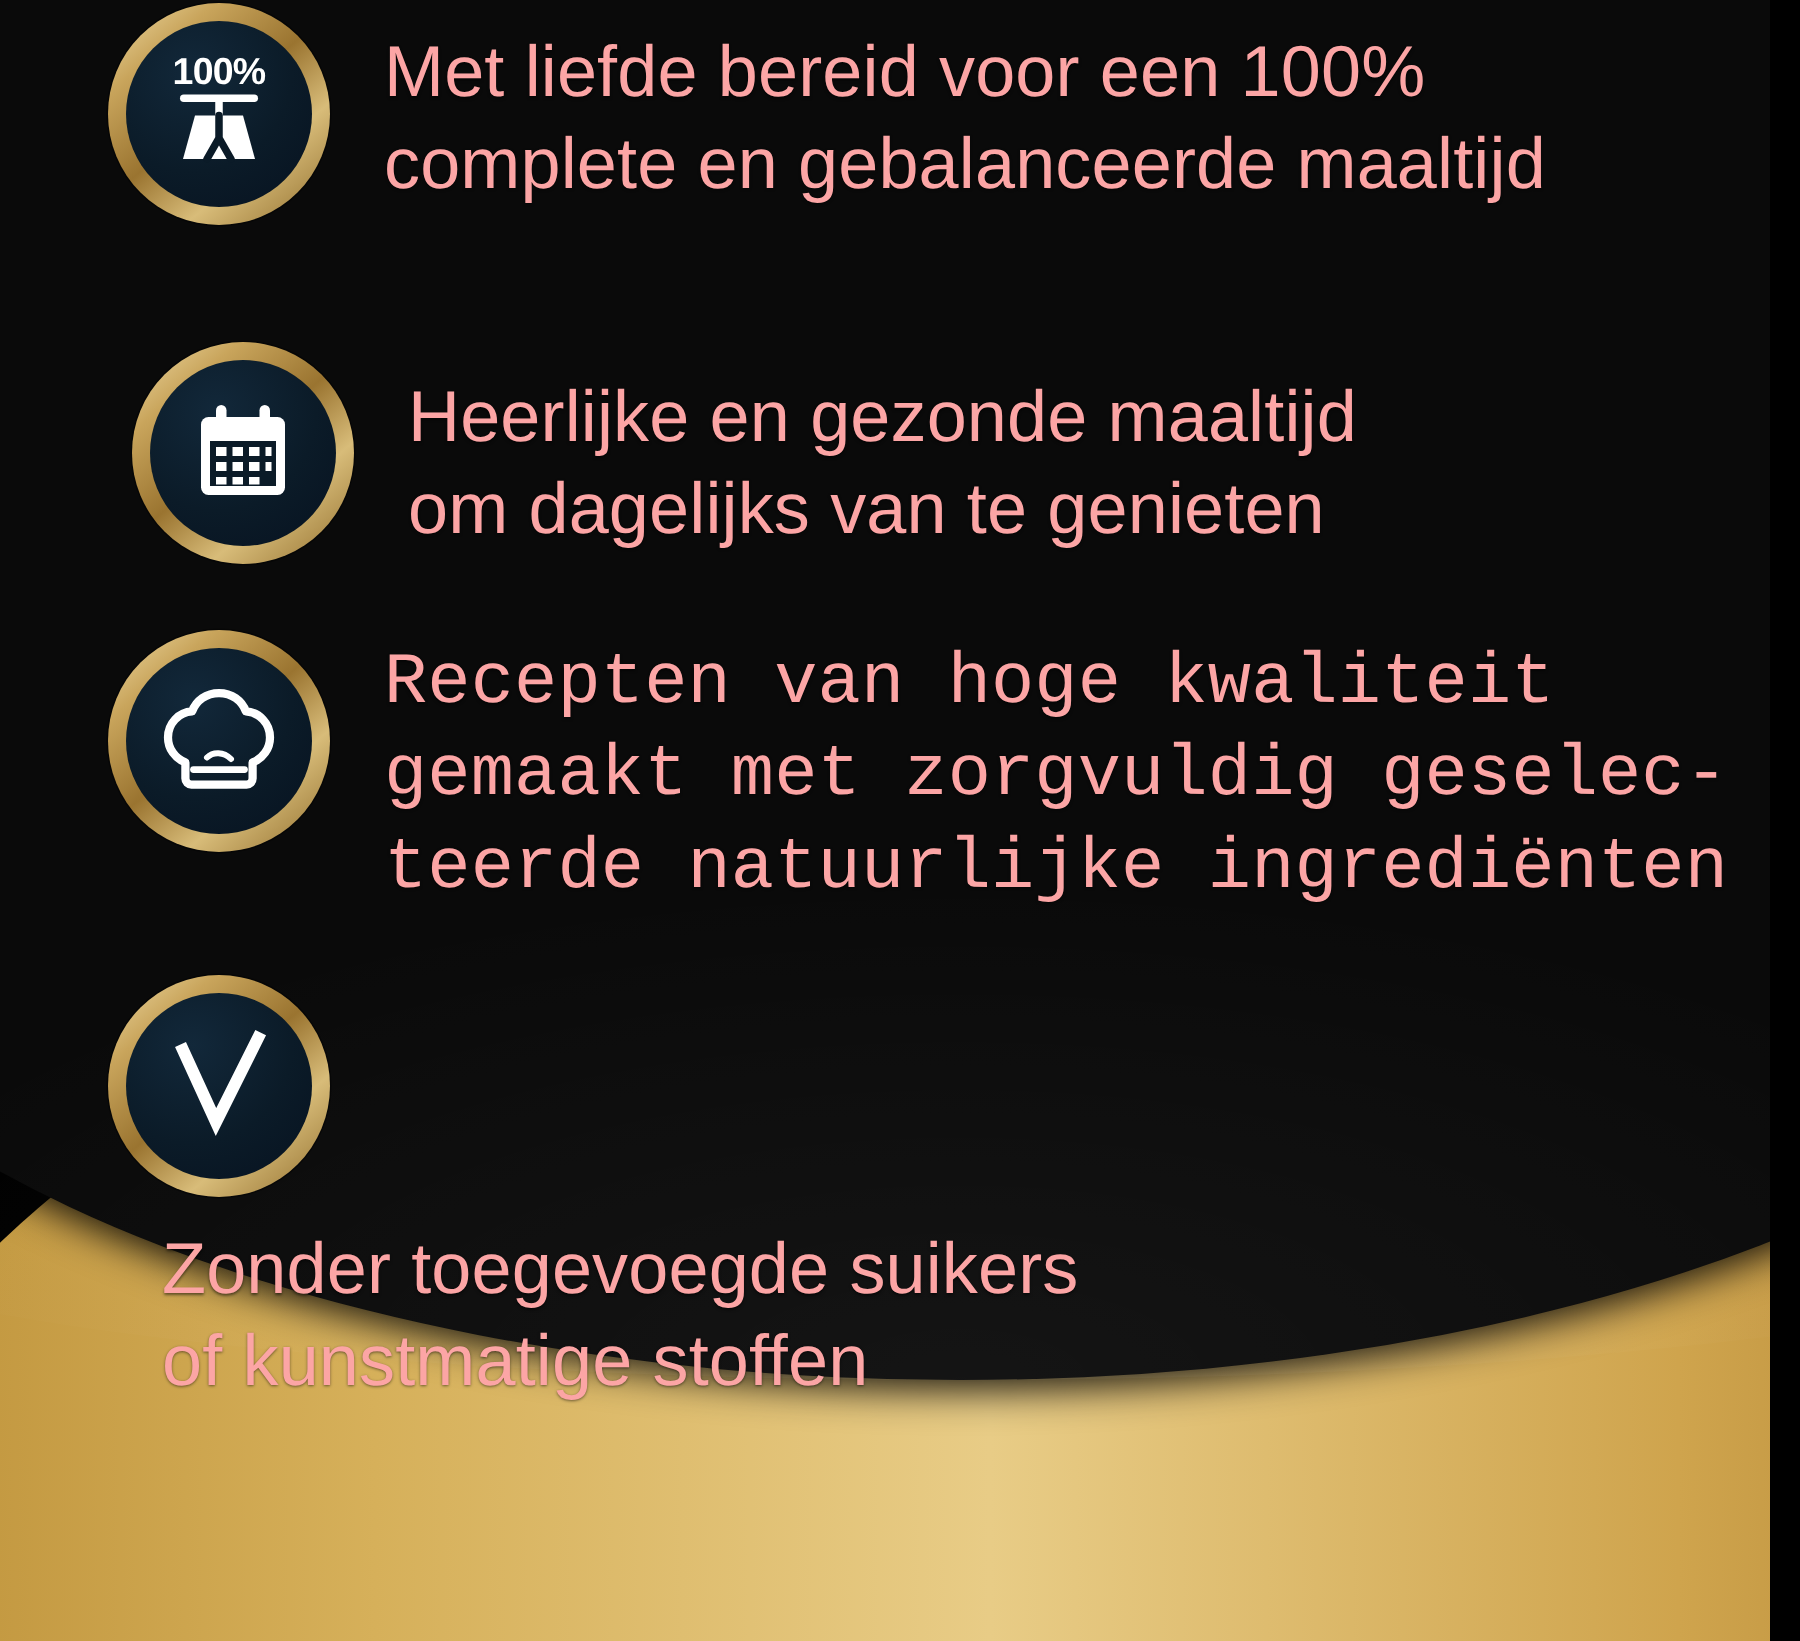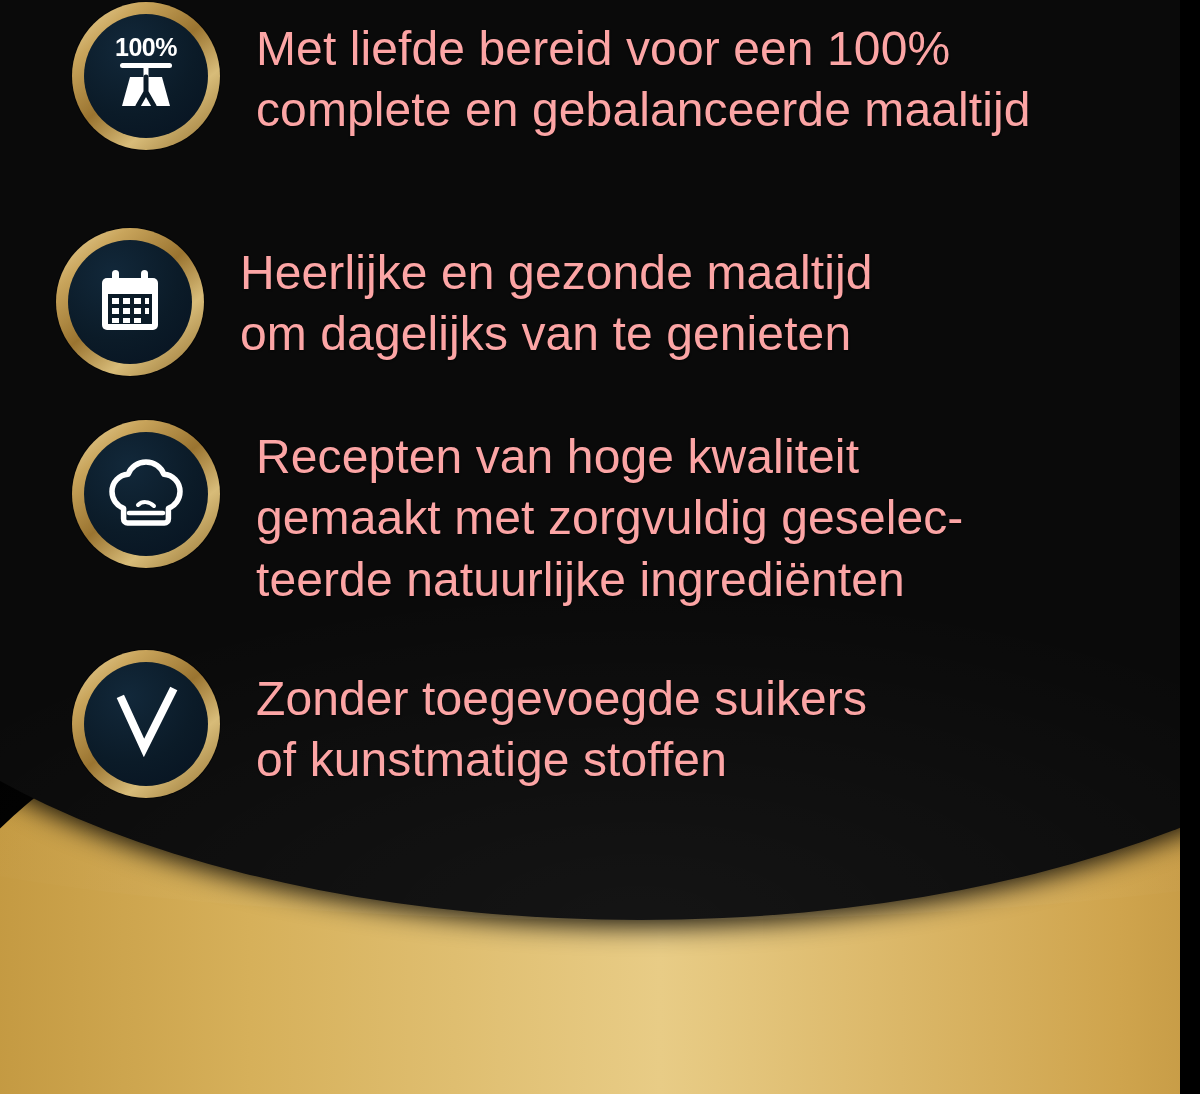--- a/index.html
+++ b/index.html
@@ -71,23 +71,23 @@
     left: 0;
     top: 0;
     width: 1200px;
   }
   .feature {
     position: absolute;
     display: flex;
     align-items: flex-start;
   }
   .feature-0 { top: 2px;   left: 72px; }
-  .feature-1 { top: 228px; left: 56px; }
-  .feature-2 { top: 420px; left: 72px; }
-  .feature-3 { top: 650px; left: 72px; }
+  .feature-1 { top: 228px; left: 88px; align-items: center; }
+  .feature-2 { top: 420px; left: 72px; font-family: Liberation Mono, monospace; }
+  .feature-3 { top: 650px; left: 72px; flex-direction: column; }
 
   .badge {
     position: relative;
     width: 148px;
     height: 148px;
     flex: 0 0 148px;
     border-radius: 50%;
     background: linear-gradient(140deg, #f0dca6 0%, #c9a55c 22%, #9a7430 48%, #d8bc79 70%, #8f6c2b 100%);
     display: flex;
     align-items: center;

